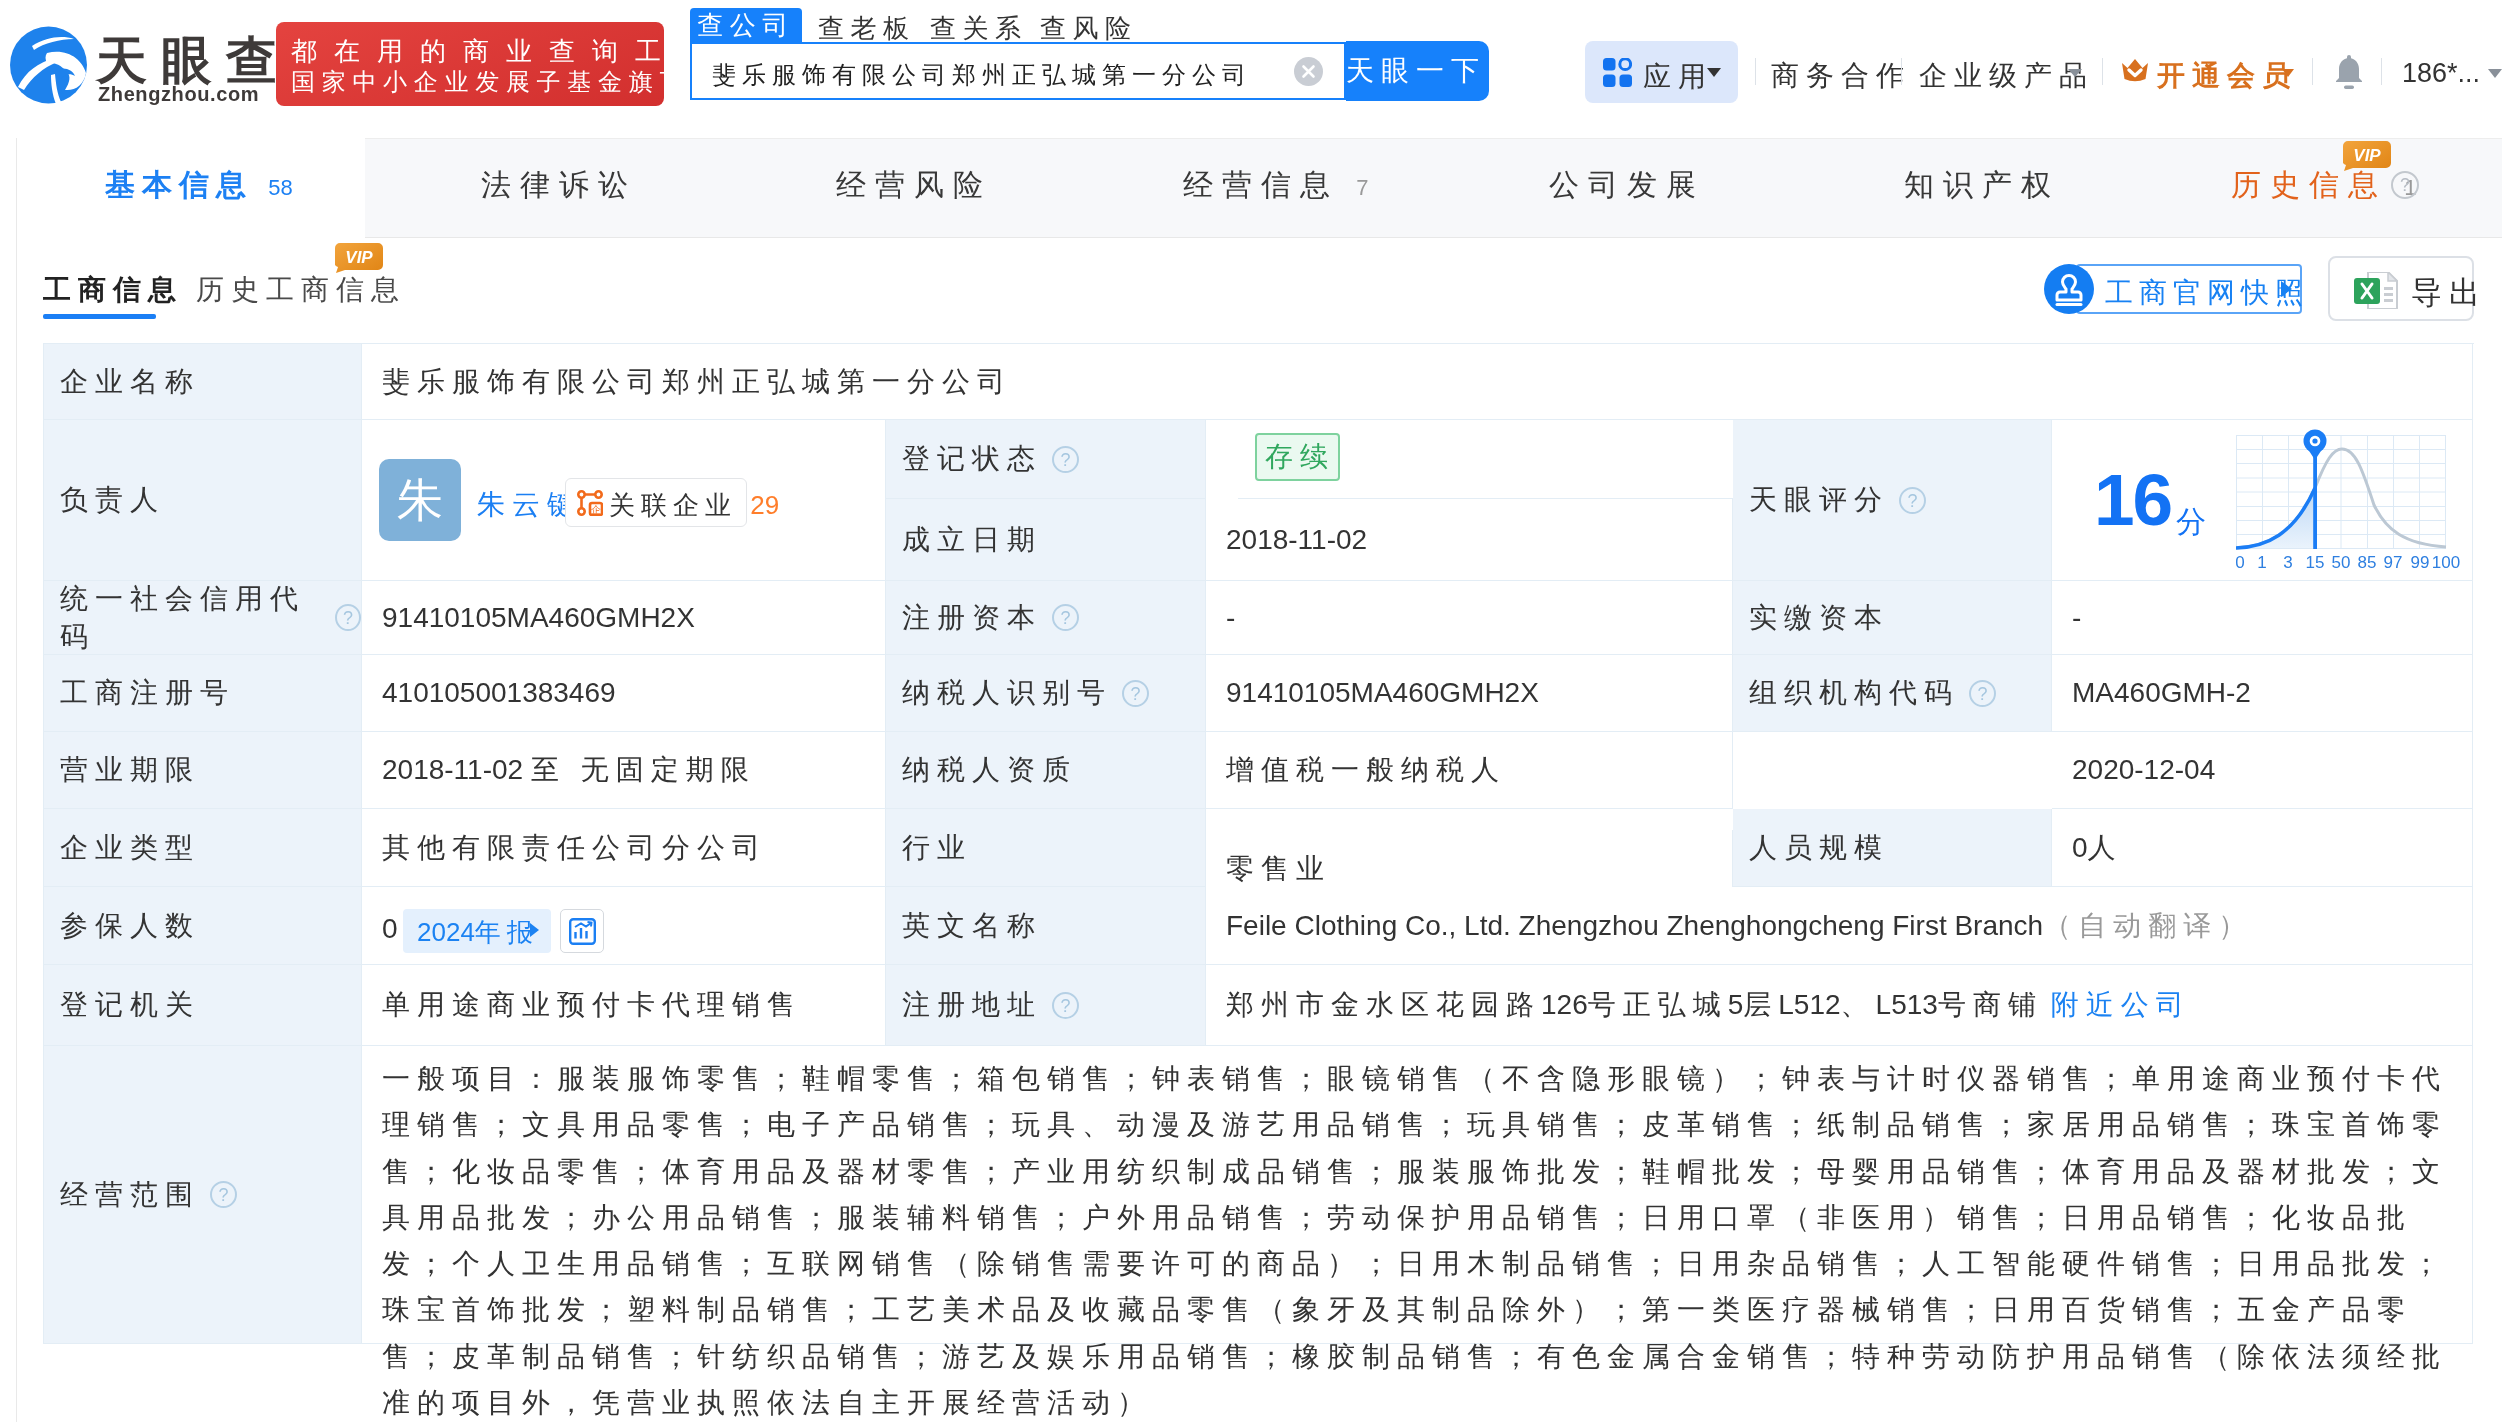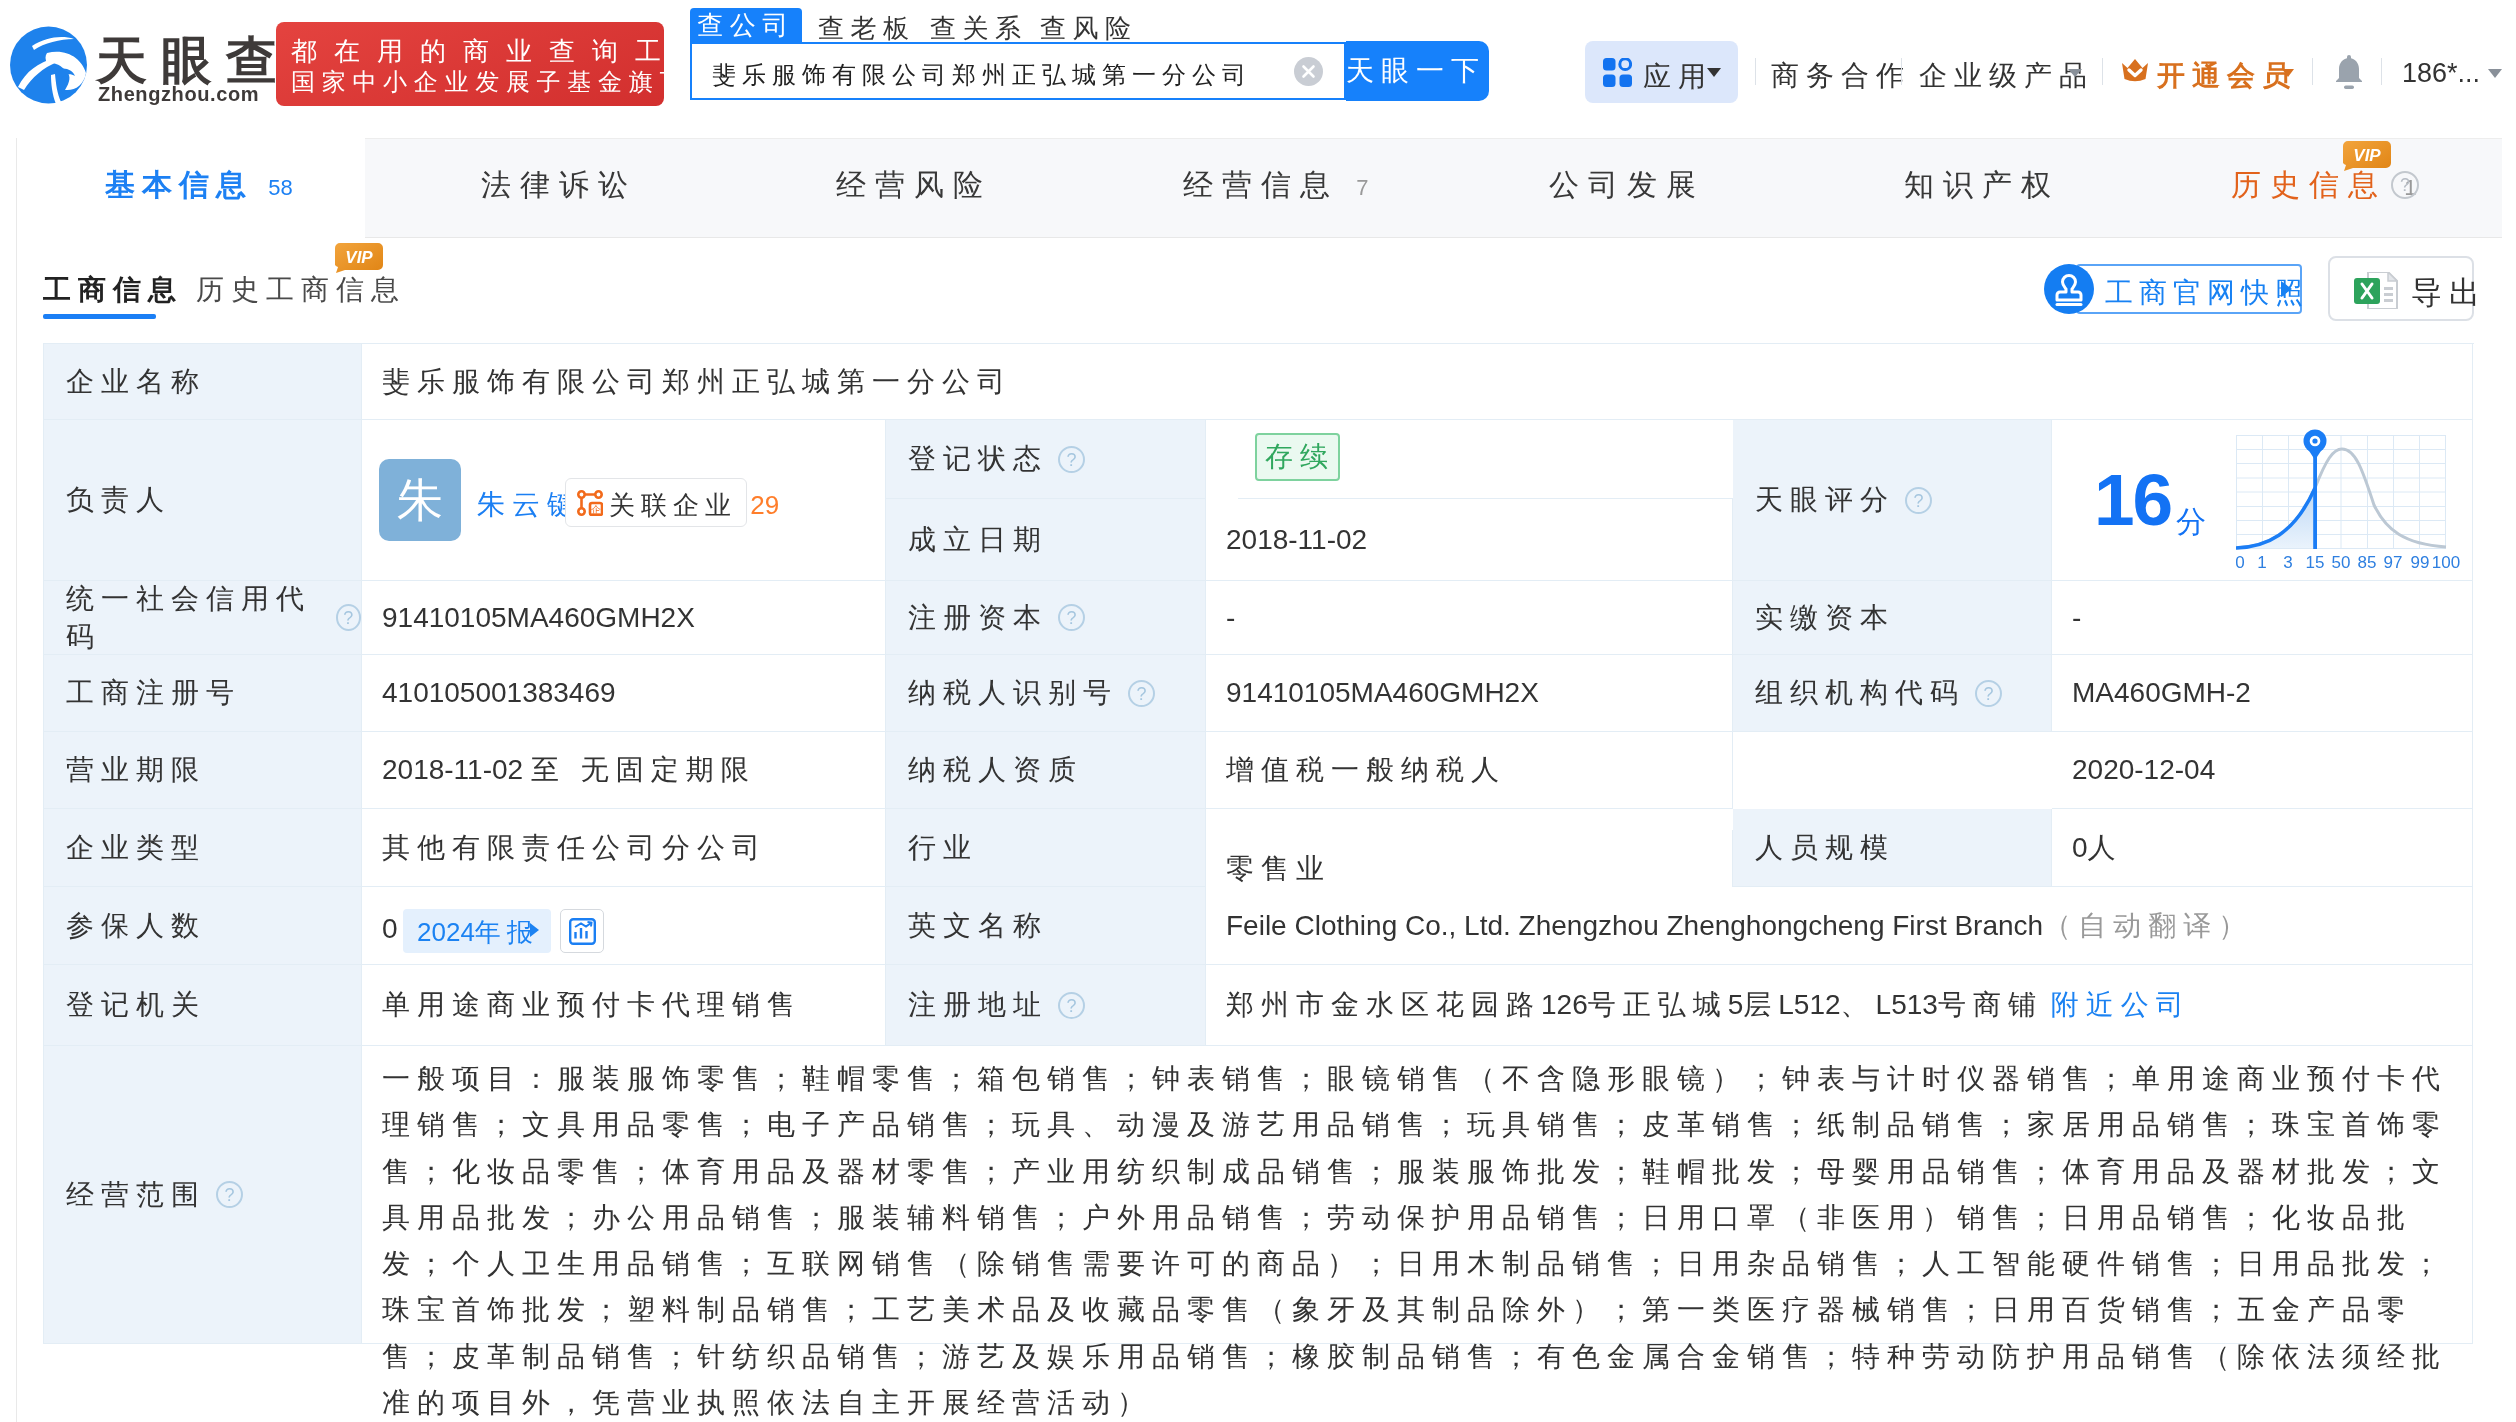--- a/index.html
+++ b/index.html
@@ -22,21 +22,21 @@
 .cell { position:absolute; border-right:1px solid #E3EDF5; border-bottom:1px solid #E3EDF5;
   font-size:28px; color:#333; }
 .lbl { background:#ECF3FA; }
 .val { background:#fff; }
 .qm { display:inline-block; width:27px; height:27px; line-height:25px; text-align:center;
   border:2px solid #B5D0E5; border-radius:50%; color:#A5C6DF; font-size:18px; margin-left:10px;
   vertical-align:2px; letter-spacing:0; }
 .link { color:#1B82F2;text-align:right; }
 .cell { position:absolute; border-right:1px solid #E3EDF5; border-bottom:1px solid #E3EDF5;
   font-size:28px; color:#333; display:flex; align-items:center; }
-.lbl { background:#ECF3FA; padding-left:22px; }
+.lbl { background:#ECF3FA; padding-left:16px; }
 .val { background:#fff; padding-left:20px; }
 .lbl span.t { letter-spacing:7px; }
 </style>
 </head>
 <body>
 <div class="page">
   <div class="hdr">
 
     <svg class="abs" style="left:10px;top:26px" width="77" height="78" viewBox="0 0 77 78">
       <circle cx="38.5" cy="39" r="38.5" fill="#1E82EC"></circle>

